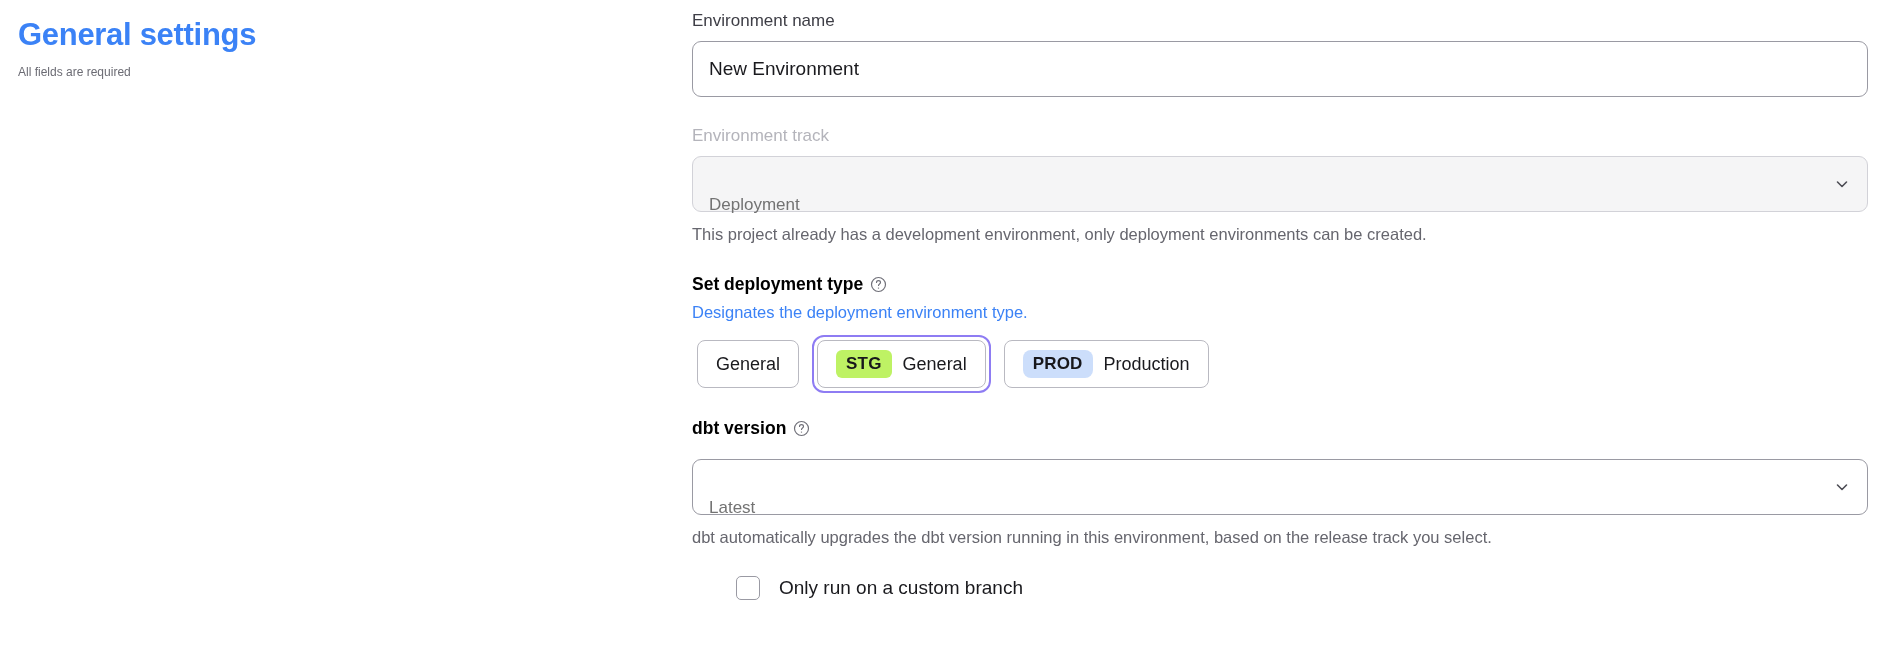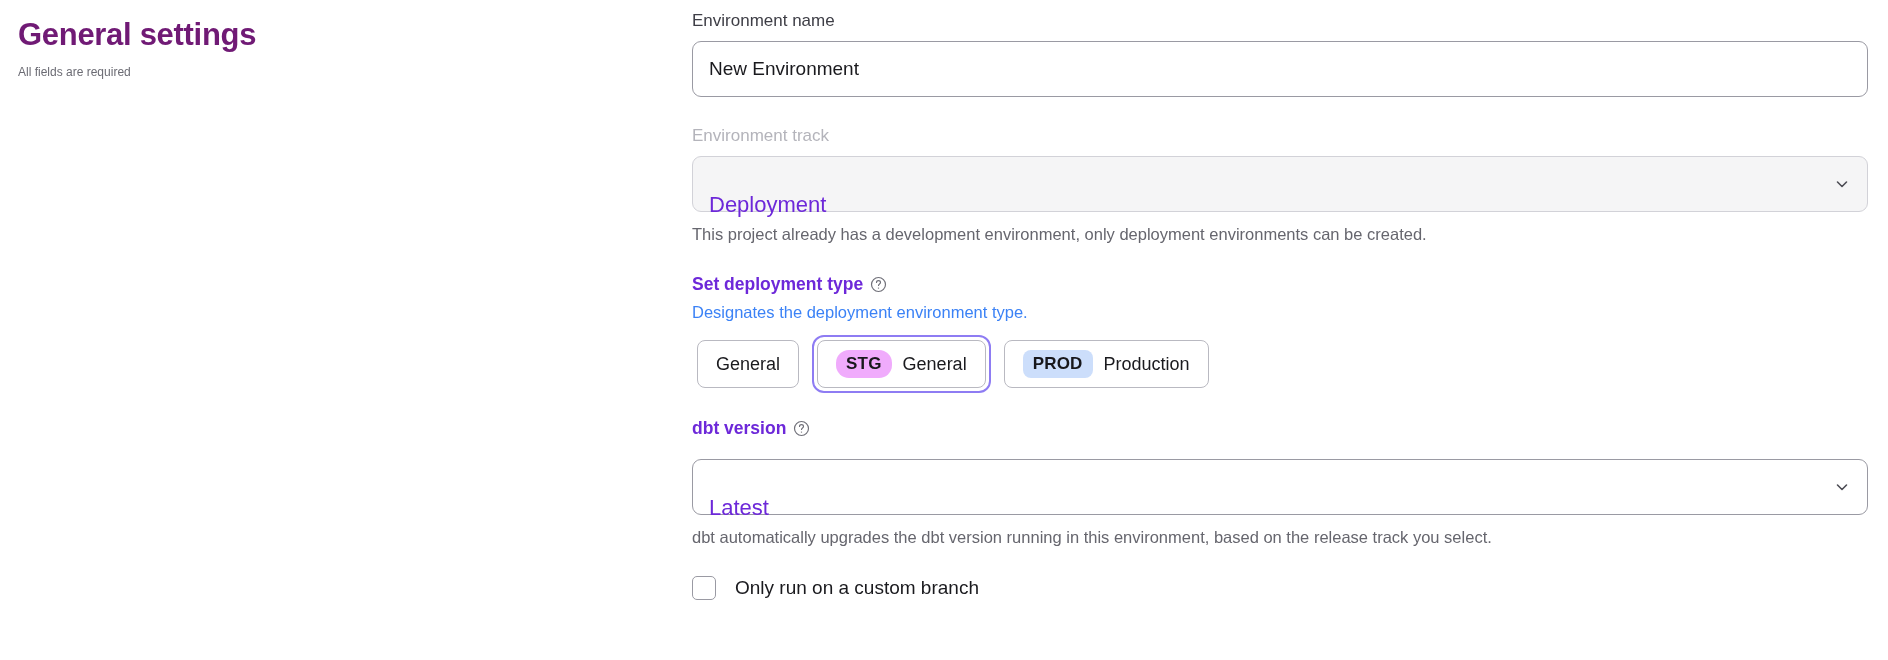--- a/index.html
+++ b/index.html
@@ -26,21 +26,21 @@
   .left-col {
     position: absolute;
     left: 18px;
     top: 16px;
     width: 500px;
   }
   .page-title {
     font-size: 31px;
     font-weight: 600;
     letter-spacing: -0.3px;
-    color: #701a75;
+    color: #3b82f6;
     line-height: 1.2;
     margin: 0;
   }
   .page-subtitle {
     font-size: 12px;
     color: #6b6b73;
     margin-top: 12px;
     line-height: 1.3;
   }
 
@@ -61,21 +61,21 @@
     font-size: 17px;
     color: #3e3e46;
     line-height: 1.3;
     margin-bottom: 9px;
   }
   .field-label.disabled {
     color: #b4b4bb;
   }
   .field-label.strong {
     font-weight: 700;
-    color: #6d28d9;
+    color: #000000;
     font-size: 17.5px;
   }
 
   .label-row {
     display: flex;
     align-items: center;
     gap: 7px;
     margin-bottom: 5px;
   }
 
@@ -114,22 +114,22 @@
     background: #f5f5f6;
     display: flex;
     align-items: center;
     padding: 0 16px;
   }
   .select-box.enabled {
     background: #ffffff;
     border-color: #9a9aa3;
   }
   .select-value {
-    font-size: 22px;
-    color: #6d28d9;
+    font-size: 17px;
+    color: #737373;
     margin-top: 42px;
   }
   .chevron {
     position: absolute;
     right: 17px;
     top: 50%;
     transform: translateY(-50%);
     width: 16px;
     height: 16px;
     color: #4d4d55;
@@ -187,29 +187,30 @@
     align-items: center;
     justify-content: center;
     height: 28px;
     padding: 0 10px;
     border-radius: 6px;
     font-size: 17px;
     font-weight: 700;
     letter-spacing: 0.2px;
     color: #17171b;
   }
-  .badge-stg { background: #f0abfc; border-radius: 13px; }
+  .badge-stg { background: #bef264; }
   .badge-prod { background: #ccdefb; border-radius: 8px; }
 
   
   .check-row {
     display: flex;
     align-items: center;
     gap: 19px;
     margin-top: 28px;
+    margin-left: 44px;
   }
   .checkbox {
     box-sizing: border-box;
     width: 24px;
     height: 24px;
     border: 1.6px solid #9a9aa3;
     border-radius: 5px;
     background: #ffffff;
     flex: 0 0 auto;
     cursor: pointer;

